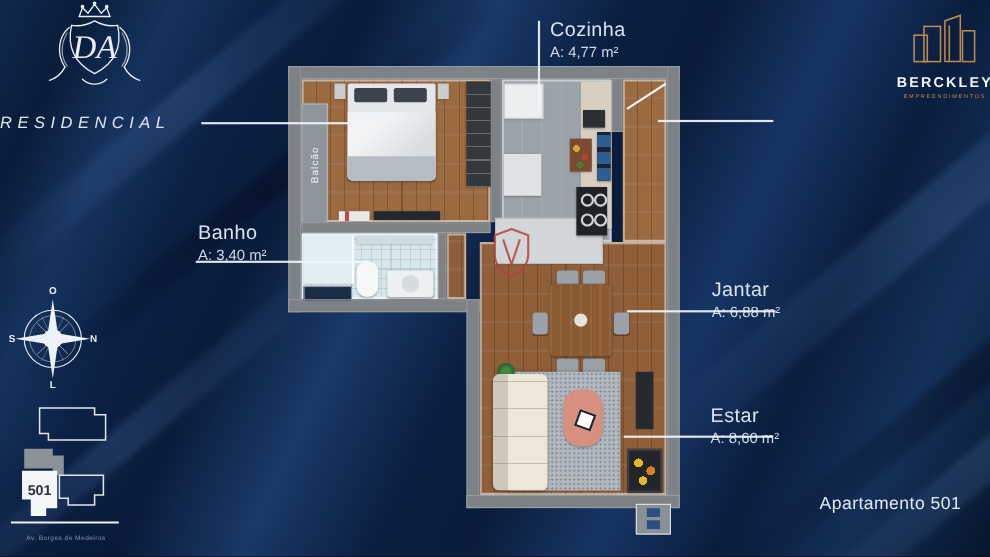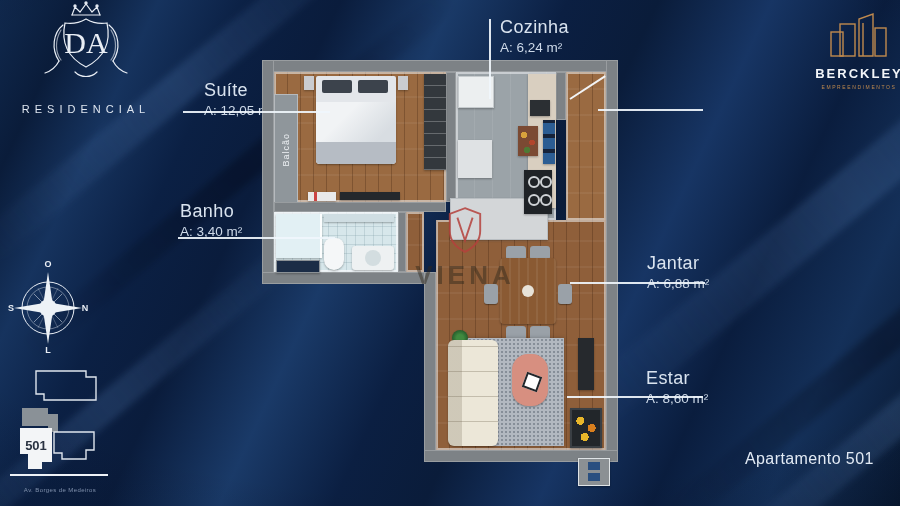--- a/index.html
+++ b/index.html
@@ -11,24 +11,24 @@
       linear-gradient(115deg,
         #10294e 0%, #0a1c3a 7%, #16335e 14%, #0b2044 22%, #0a1c3c 30%,
         #1a3a68 40%, #0b1f42 50%, #0a1c3a 58%, #173564 68%, #0a1d3e 78%,
         #143059 88%, #081831 100%);
   }
   .crease{position:absolute;pointer-events:none;transform:rotate(-40deg);
     background:linear-gradient(90deg,transparent,rgba(120,170,235,.16),transparent);filter:blur(3px);}
   .crease.dark{background:linear-gradient(90deg,transparent,rgba(0,5,18,.35),transparent);}
 
   
-  .logo-da{position:absolute;left:0;top:4;width:172;width:172px;text-align:center;color:#e9eef5;}
+  .logo-da{position:absolute;left:0;top:4;width:172;width:172px;color:#e9eef5;font-style:italic;}
   .logo-da .crest{display:block;margin:0 auto;}
   .logo-da .title{font-family:"Liberation Serif",serif;font-size:23px;letter-spacing:2px;margin-top:2px;white-space:nowrap;}
-  .logo-da .subtitle{font-size:11px;letter-spacing:5px;margin-top:9px;color:#dfe6f0;}
+  .logo-da .subtitle{font-size:15px;letter-spacing:5px;margin-top:9px;color:#dfe6f0;}
 
   
   .logo-berckley{position:absolute;left:803px;top:12px;width:112px;text-align:center;}
   .logo-berckley .name{color:#f2f5f9;font-size:13px;font-weight:bold;letter-spacing:2px;margin-top:4px;}
   .logo-berckley .sub{color:#c08a4e;font-size:5px;letter-spacing:1.6px;margin-top:3px;}
 
   
   .compass{position:absolute;left:6px;top:258px;}
   .keyplan{position:absolute;left:8px;top:366px;}
   .street{position:absolute;left:8px;top:487px;width:104px;text-align:center;
@@ -251,37 +251,32 @@
     </div>
   </div>
 
   <div class="watermark">
     <svg width="38" height="48" viewBox="0 0 40 50">
       <g stroke="#b5413c" stroke-width="2" fill="none">
         <path d="M20,2 L36,8 V26 Q36,40 20,48 Q4,40 4,26 V8 Z"></path>
         <path d="M12,12 L20,36 L28,12"></path>
       </g>
     </svg>
-    <div class="wm-text">VIENA</div>
   </div>
 
   <div class="leader h" style="left:183px;top:111px;width:147px;"></div>
   <div class="leader v" style="left:489px;top:19px;height:80px;"></div>
   <div class="leader h" style="left:598px;top:109px;width:105px;"></div>
   <div class="leader h" style="left:178px;top:237px;width:157px;"></div>
   <div class="leader h" style="left:570px;top:282px;width:135px;"></div>
   <div class="leader h" style="left:567px;top:396px;width:136px;"></div>
 
-  <div class="room-label" style="left:204px;top:80px;">
-    <div class="room-title">Suíte</div>
-    <div class="room-area">A: 12,05 m²</div>
-  </div>
   <div class="room-label" style="left:500px;top:17px;">
     <div class="room-title">Cozinha</div>
-    <div class="room-area">A: 6,24 m²</div>
+    <div class="room-area">A: 4,77 m²</div>
   </div>
   <div class="room-label" style="left:180px;top:201px;">
     <div class="room-title">Banho</div>
     <div class="room-area">A: 3,40 m²</div>
   </div>
   <div class="room-label" style="left:647px;top:253px;">
     <div class="room-title">Jantar</div>
     <div class="room-area">A: 6,88 m²</div>
   </div>
   <div class="room-label" style="left:646px;top:368px;">

